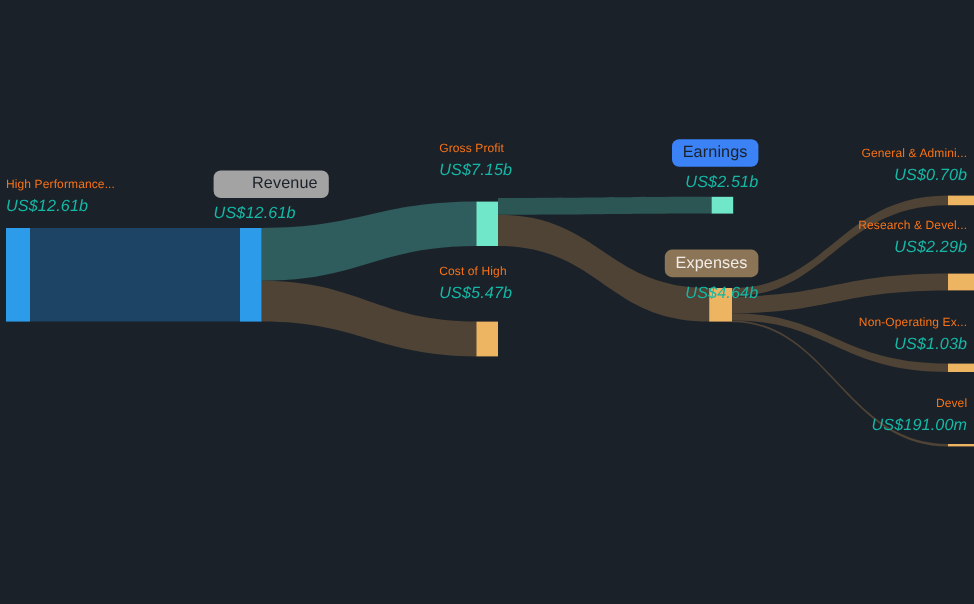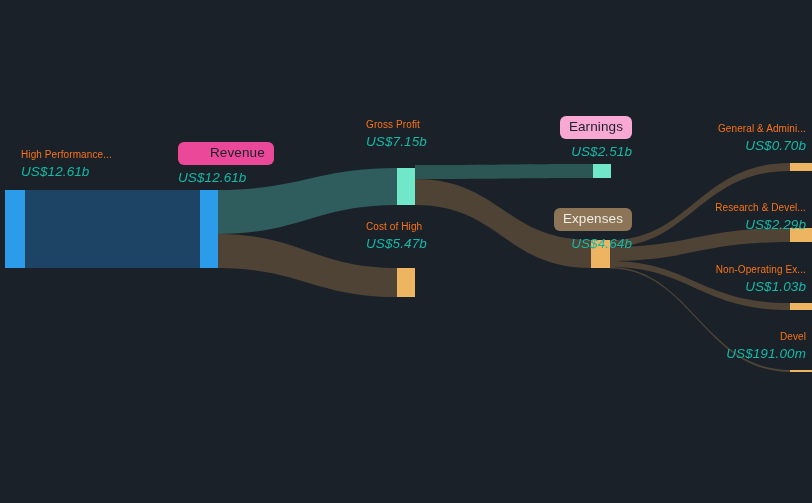--- a/index.html
+++ b/index.html
@@ -64,22 +64,22 @@
   .badge {
     display: inline-block;
     padding: 4px 9px 5px 9px;
     border-radius: 6px;
     font-size: 13.5px;
     line-height: 1.0;
     color: #1b2129;
     margin-bottom: 6px;
     letter-spacing: 0.1px;
   }
-  .badge-revenue  { background: #ec4899; padding-left: 32px; }
-  .badge-earnings { background: #f9a8d4; }
+  .badge-revenue  { background: #a3a3a3; padding-left: 32px; }
+  .badge-earnings { background: #3b82f6; }
   .badge-expenses { background: #8c7457; color: #f0ece6; margin-top: 16px; }
 </style>
 </head>
 <body>
 
 <div id="sankey-root">
 
   <svg class="sankey-canvas" viewBox="0 0 812 503" xmlns="http://www.w3.org/2000/svg">
 
     <g>
@@ -144,21 +144,21 @@
       <rect x="591" y="240" width="19" height="28" fill="#edb462"></rect>
       <rect x="790" y="163" width="22" height="8" fill="#edb462"></rect>
       <rect x="790" y="228" width="22" height="14" fill="#edb462"></rect>
       <rect x="790" y="303" width="22" height="7" fill="#edb462"></rect>
       <rect x="790" y="370" width="22" height="2" fill="#edb462"></rect>
     </g>
   </svg>
 
   <div class="label-layer">
 
-    <div class="node-label align-left" style="left:21px; top:150px;">
+    <div class="node-label align-left" style="left:5px; top:150px;">
       <span class="node-title">High Performance...</span>
       <span class="node-value">US$12.61b</span>
     </div>
 
     <div class="node-label align-left" style="left:178px; top:142px;">
       <span class="badge badge-revenue">Revenue</span>
       <span class="node-value">US$12.61b</span>
     </div>
 
     <div class="node-label align-left" style="left:366px; top:120px;">
@@ -179,21 +179,21 @@
     <div class="node-label align-right" style="right:180px; top:192px; text-align:right;">
       <span class="badge badge-expenses">Expenses</span>
       <span class="node-value">US$4.64b</span>
     </div>
 
     <div class="node-label align-right" style="right:6px; top:124px; text-align:right;margin-left:23px;">
       <span class="node-title">General &amp; Admini...</span>
       <span class="node-value">US$0.70b</span>
     </div>
 
-    <div class="node-label align-right" style="right:6px; top:203px; text-align:right;">
+    <div class="node-label align-right" style="right:6px; top:184px; text-align:right;">
       <span class="node-title">Research &amp; Devel...</span>
       <span class="node-value">US$2.29b</span>
     </div>
 
     <div class="node-label align-right" style="right:6px; top:265px; text-align:right;">
       <span class="node-title">Non-Operating Ex...</span>
       <span class="node-value">US$1.03b</span>
     </div>
 
     <div class="node-label align-right" style="right:6px; top:332px; text-align:right;">

